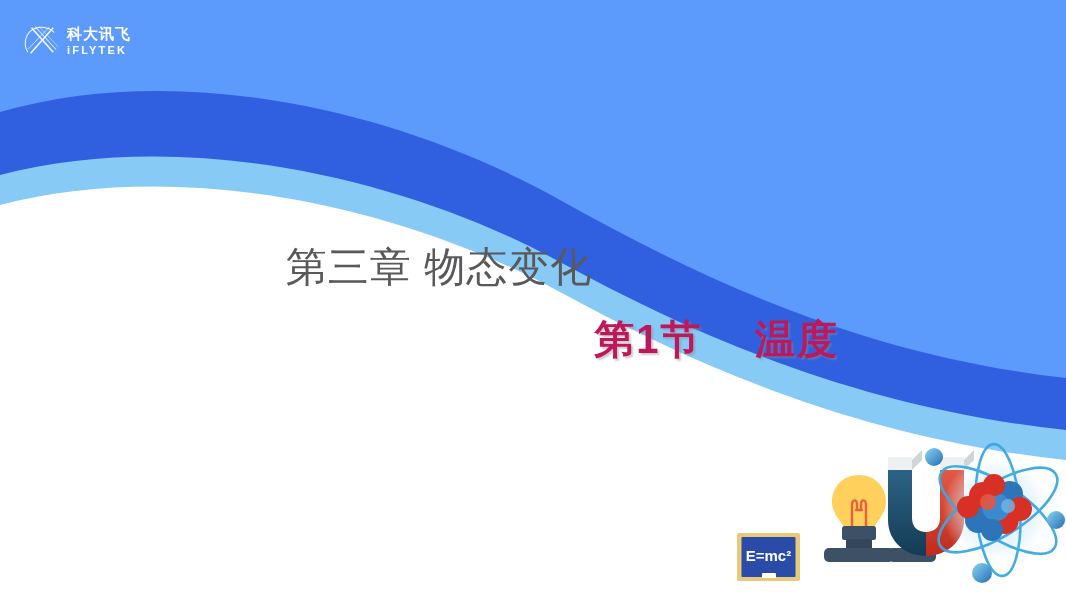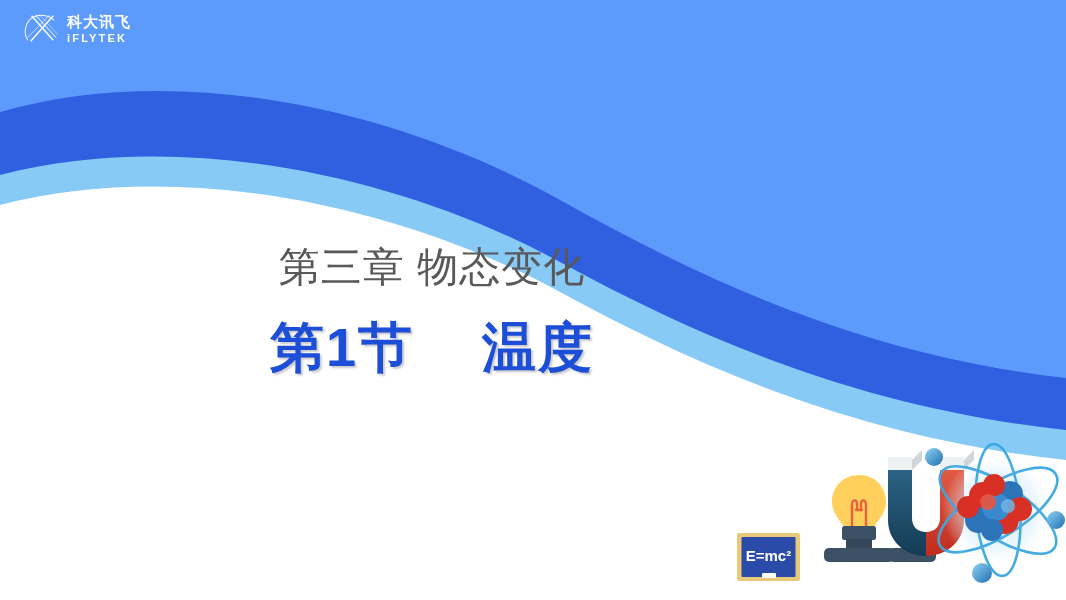--- a/index.html
+++ b/index.html
@@ -24,21 +24,21 @@
     inset: 0;
     width: 1066px;
     height: 600px;
     z-index: 0;
   }
 
   
   .logo {
     position: absolute;
     left: 22px;
-    top: 12px;
+    top: 24px;
     z-index: 5;
     display: flex;
     align-items: center;
     gap: 7px;
     justify-content: center;
   }
   .logo-mark {
     width: 38px;
     height: 34px;
     display: block;
@@ -61,45 +61,46 @@
     font-size: 11px;
     font-weight: bold;
     letter-spacing: 2.2px;
     margin-top: 4px;
     white-space: nowrap;
   }
 
   
   .title-block {
     position: absolute;
-    left: 3px;
+    left: 10px;
     top: 243px;
     width: 800px;
     z-index: 6;
     text-align: center;
     padding-left: 29px;
   }
   .subtitle {
     color: #59595b;
     font-size: 41px;
     font-weight: normal;
     letter-spacing: 1px;
     line-height: 1.2;
     margin: 0;
     white-space: nowrap;
   }
   .main-title {
-    color: #1d4ed8;
-    font-size: 54px;
+    color: #be185d;
+    font-size: 40px;
     font-weight: bold;
     letter-spacing: 2px;
     line-height: 1.25;
     margin: 22px 0 0 0;
     white-space: pre;
     text-shadow: 2px 2px 2px rgba(140,140,140,0.45);
+    text-align: right;
   }
 
   
   .illustration {
     position: absolute;
     right: 0;
     bottom: 0;
     width: 346px;
     height: 190px;
     z-index: 4;

